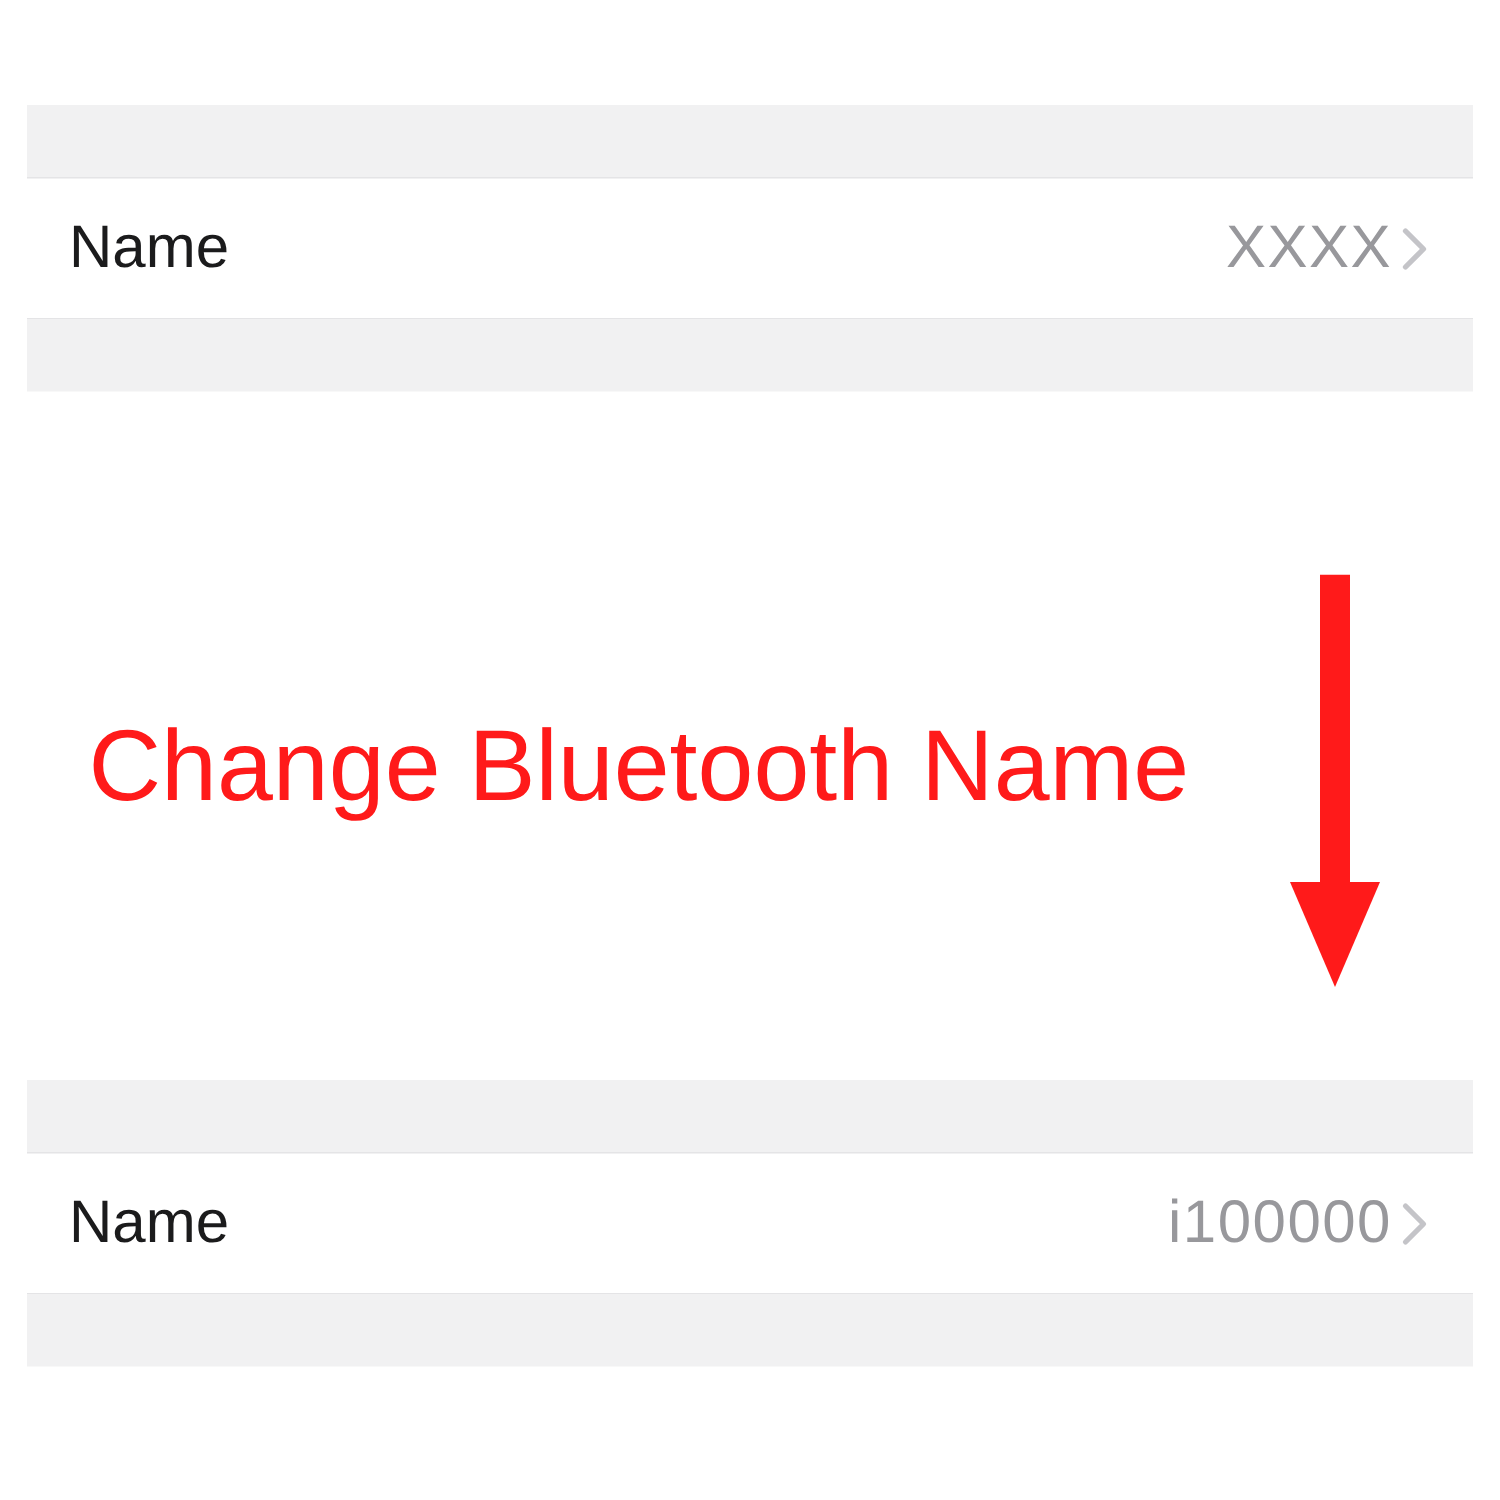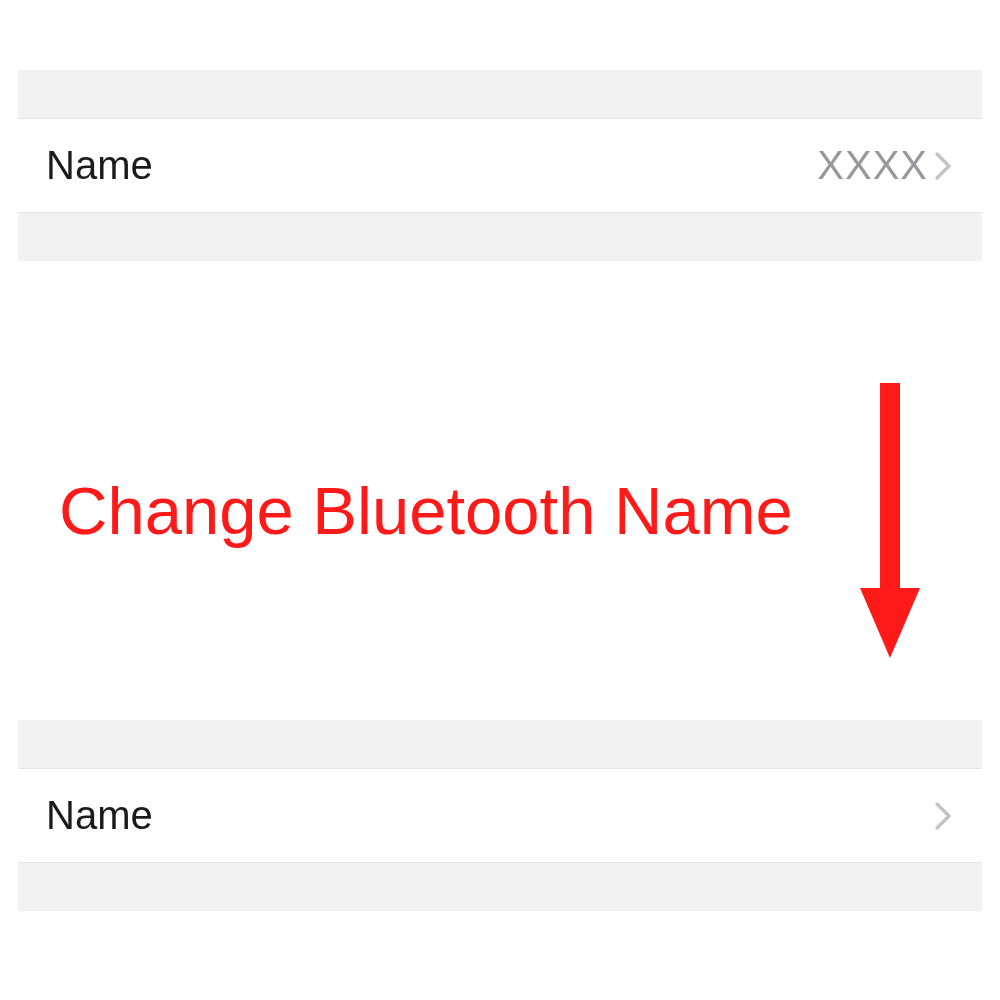--- a/index.html
+++ b/index.html
@@ -114,20 +114,21 @@
       <rect x="25" y="0" width="20" height="215" fill="#ff1a1a"></rect>
       <polygon points="5,205 65,205 35,275" fill="#ff1a1a"></polygon>
     </svg>
   </div>
 
   <div class="settings-block block-bottom">
     <div class="gap-bar"></div>
     <div class="row">
       <span class="row-label">Name</span>
       <span class="row-spacer"></span>
+      <span class="row-value">i100000</span>
       <span class="chevron">
         <svg viewBox="0 0 18 30">
             <polyline points="3,3 15,15 3,27"></polyline>
           </svg>
       </span>
     </div>
     <div class="gap-bar"></div>
   </div>
 
 </div>

